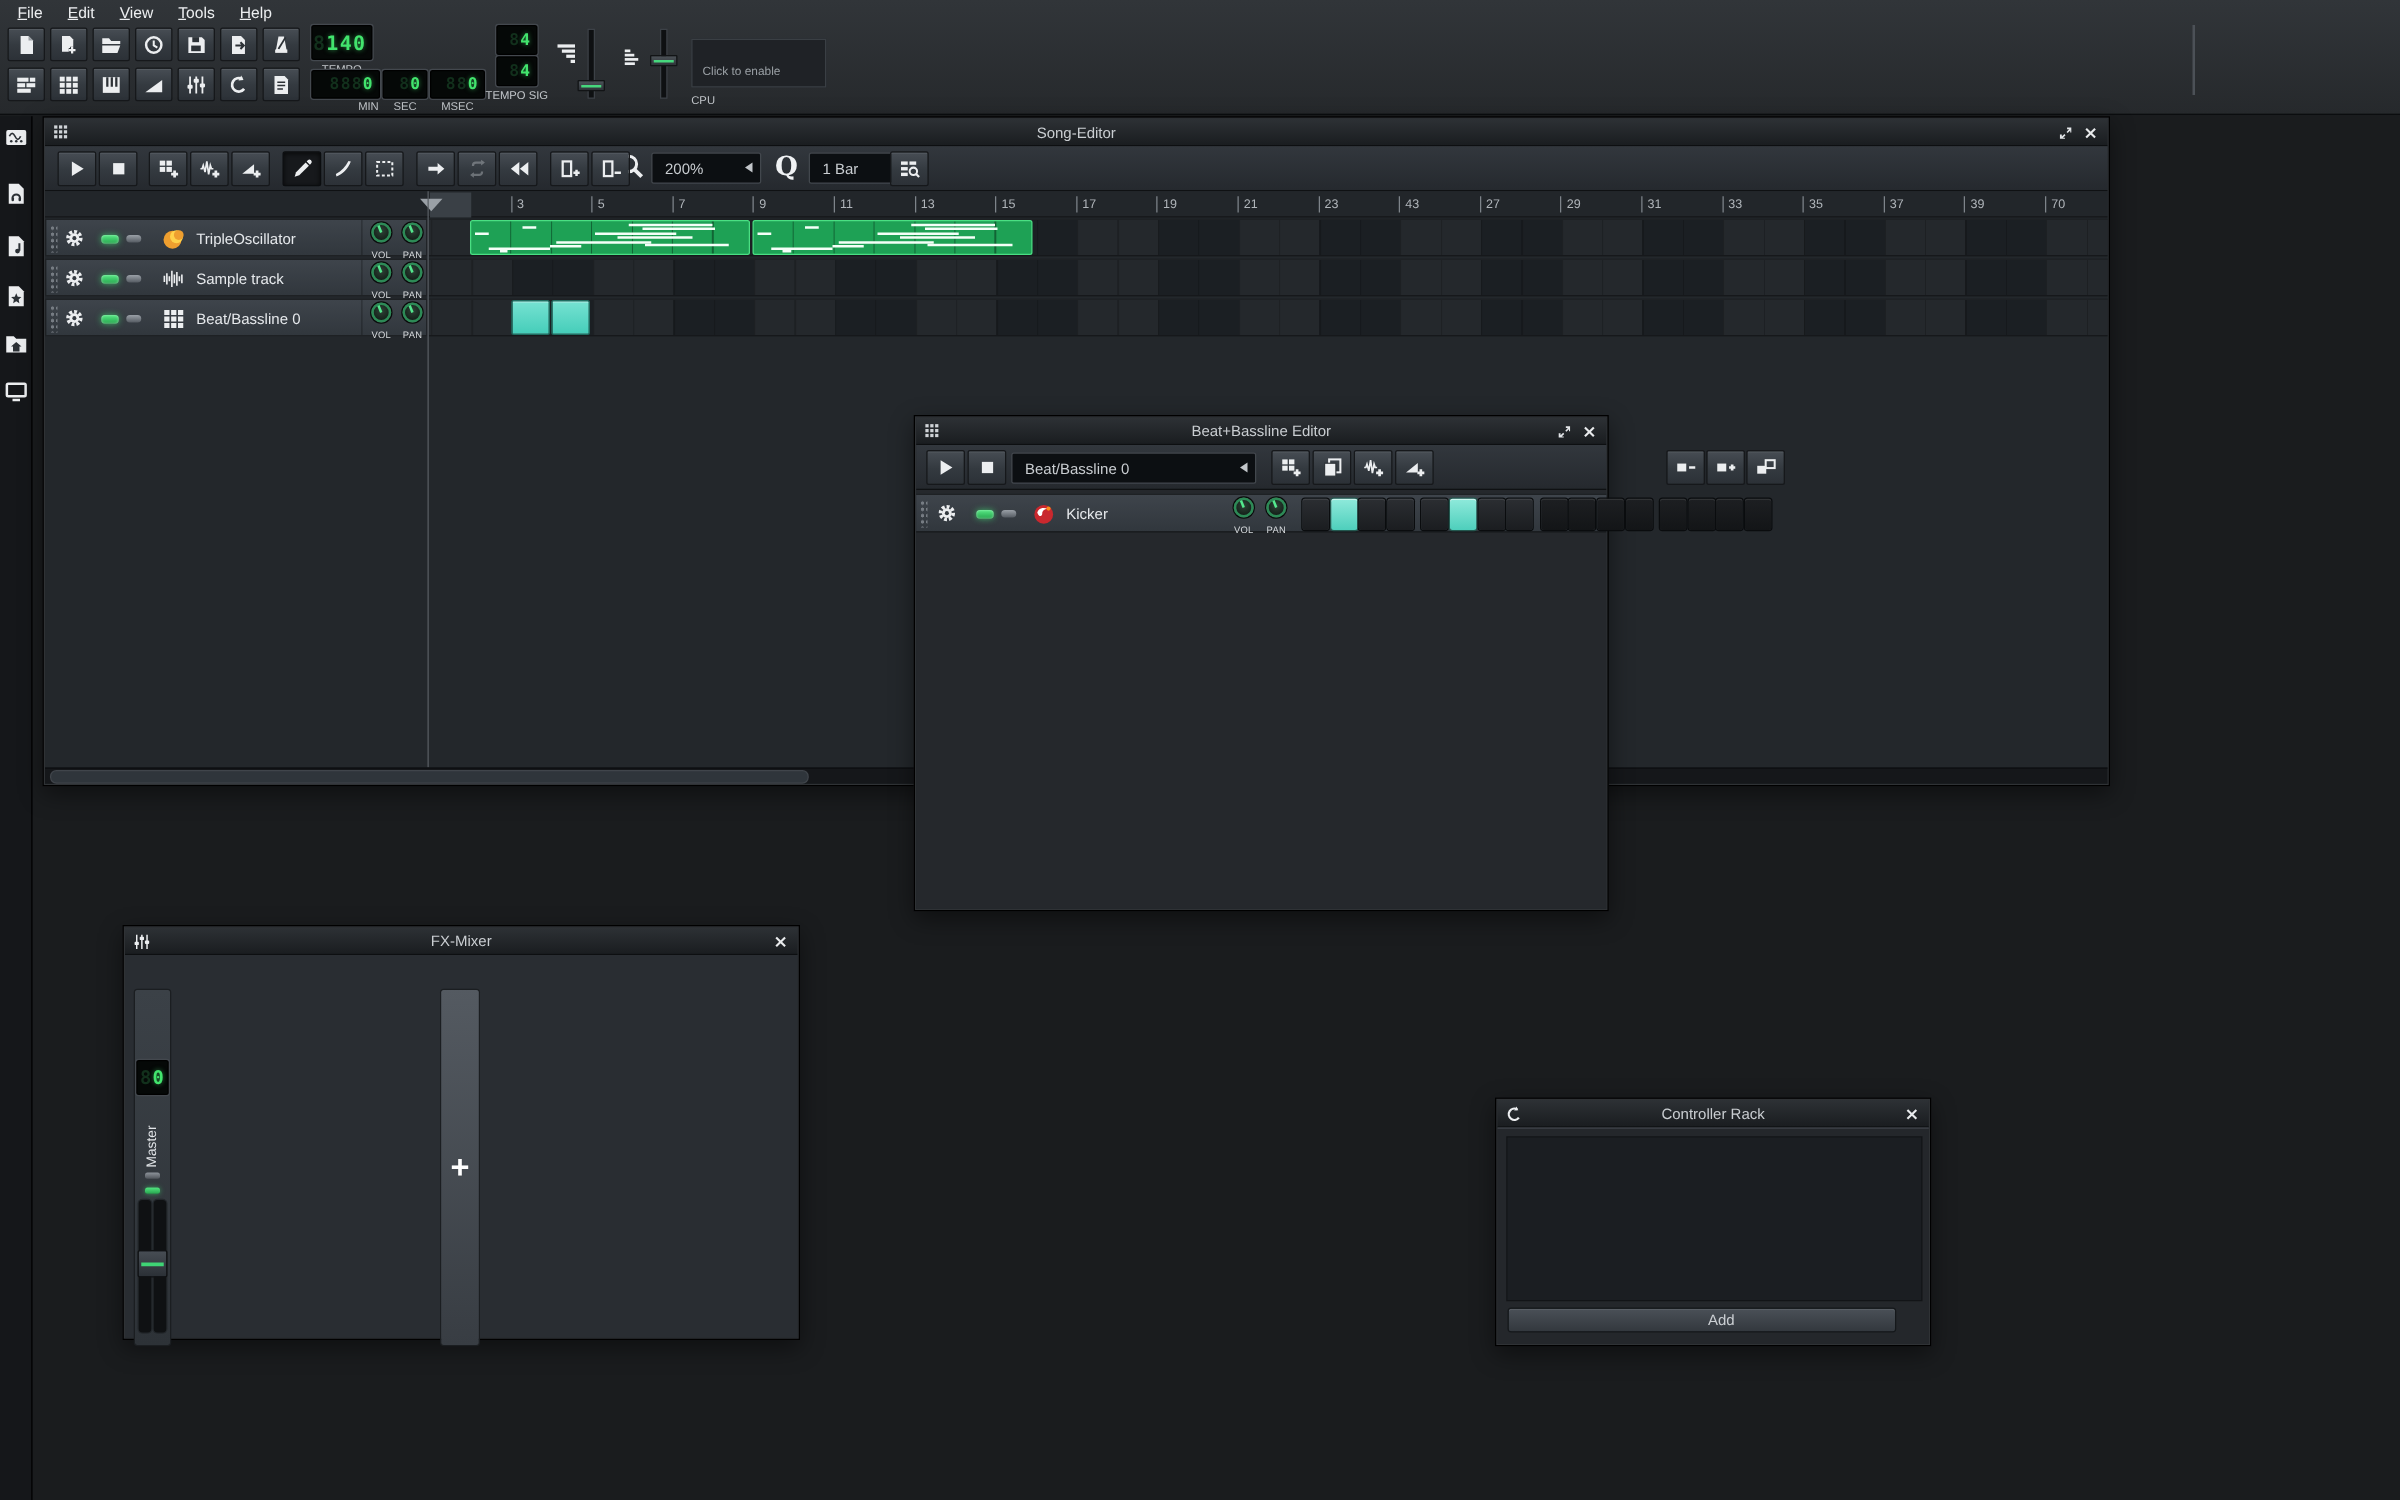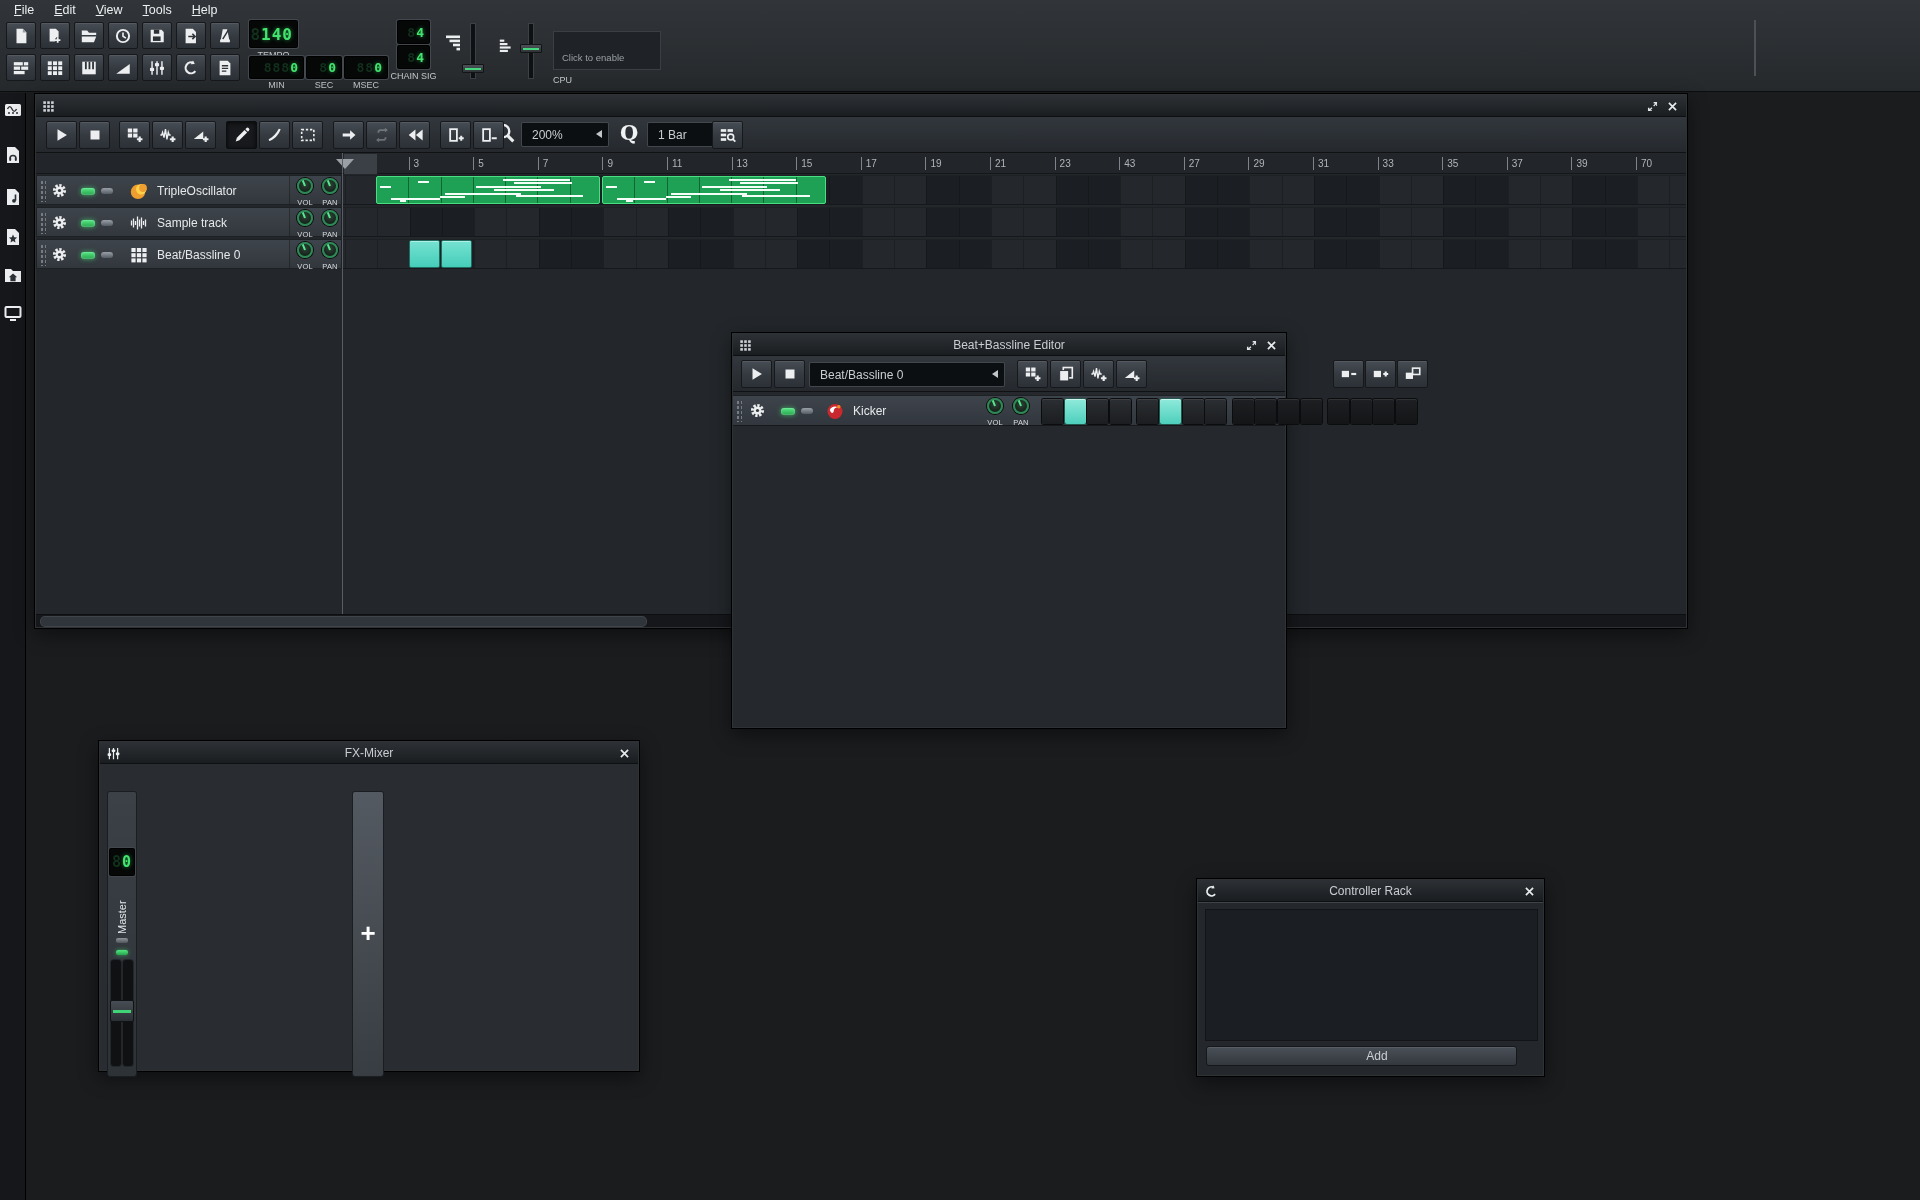--- a/index.html
+++ b/index.html
@@ -291,33 +291,33 @@
         <span class="val">0</span>
     </div>
     <div class="lcd" style="left:307px;top:57px;width:34px;height:21px;font-size:13px;">
       <span class="ghost">8</span>
         <span class="val">0</span>
     </div>
     <div class="lcd" style="left:345px;top:57px;width:42px;height:21px;font-size:13px;">
       <span class="ghost">88</span>
         <span class="val">0</span>
     </div>
-    <div class="small-label" style="left:250px;top:80px;width:53px;">MIN</div>
+    <div class="small-label" style="left:250px;top:80px;width:53px;text-align:right;">MIN</div>
     <div class="small-label" style="left:307px;top:80px;width:34px;">SEC</div>
     <div class="small-label" style="left:345px;top:80px;width:42px;">MSEC</div>
 
     <div class="lcd" style="left:398px;top:21px;width:31px;height:22px;font-size:13px;">
       <span class="ghost">8</span>
         <span class="val">4</span>
     </div>
     <div class="lcd" style="left:398px;top:46px;width:31px;height:22px;font-size:13px;">
       <span class="ghost">8</span>
         <span class="val">4</span>
     </div>
-    <div class="small-label" style="left:386px;top:71px;width:55px;">CHAIN SIG</div>
+    <div class="small-label" style="left:386px;top:71px;width:55px;">TEMPO SIG</div>
 
     <span class="abs" style="left:444px;top:32px;" id="volIcon"><svg width="20" height="20" viewBox="0 0 20 20" xmlns="http://www.w3.org/2000/svg">
           <g fill="#eceef0">
             <rect x="2" y="3.5" width="14" height="2.6"></rect>
             <rect x="5.5" y="7.6" width="10.5" height="2.6"></rect>
             <rect x="9" y="11.7" width="7" height="2.6"></rect>
             <rect x="12.5" y="15.8" width="3.5" height="2.6"></rect>
           </g>
         </svg></span>
     <div class="vslider-groove" style="left:471px;top:24px;height:54px;"></div>
@@ -383,20 +383,21 @@
               <rect x="8" y="2" width="4" height="4"></rect>
               <rect x="14" y="2" width="4" height="4"></rect>
               <rect x="2" y="8" width="4" height="4"></rect>
               <rect x="8" y="8" width="4" height="4"></rect>
               <rect x="14" y="8" width="4" height="4"></rect>
               <rect x="2" y="14" width="4" height="4"></rect>
               <rect x="8" y="14" width="4" height="4"></rect>
               <rect x="14" y="14" width="4" height="4"></rect>
             </g>
           </svg></span>
+      <span class="title">Song-Editor</span>
       <span class="winbtn" style="right:26px;" id="seMax">
           <svg width="13" height="13" viewBox="0 0 20 20" xmlns="http://www.w3.org/2000/svg">
             <path d="M3 17v-5.2h2.3v2.5l3.2-3.2 1.4 1.4-3.2 3.2h2.5V17zM17 3h-5.2v2.3h2.5l-3.2 3.2 1.4 1.4 3.2-3.2v2.5H17z" fill="#e3e6e9"></path>
           </svg>
         </span>
       <span class="winbtn" style="right:6px;" id="seClose">
           <svg width="13" height="13" viewBox="0 0 20 20" xmlns="http://www.w3.org/2000/svg">
             <path d="M4.5 4.5l11 11M15.5 4.5l-11 11" stroke="#e8eaec" stroke-width="2.6"></path>
           </svg>
         </span>

